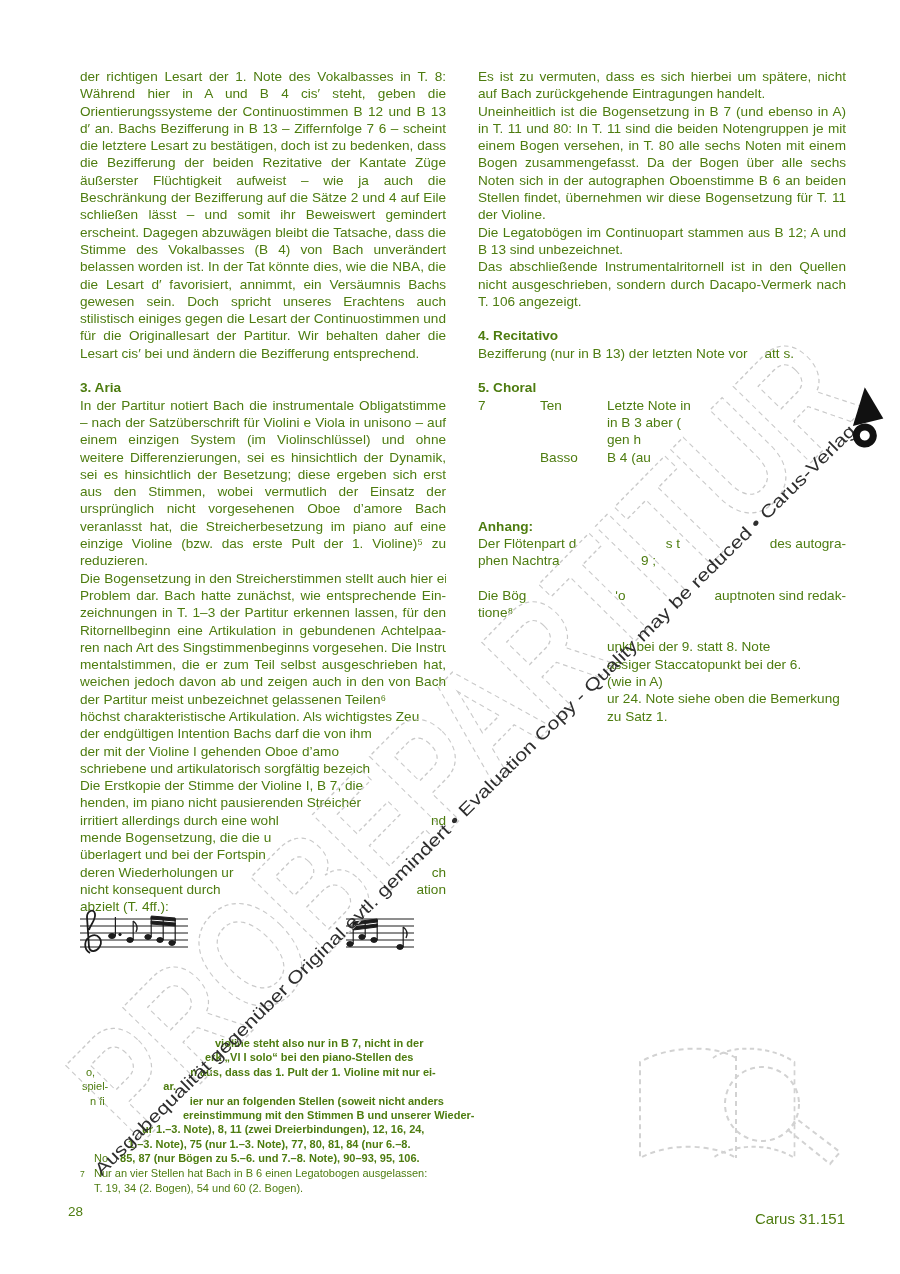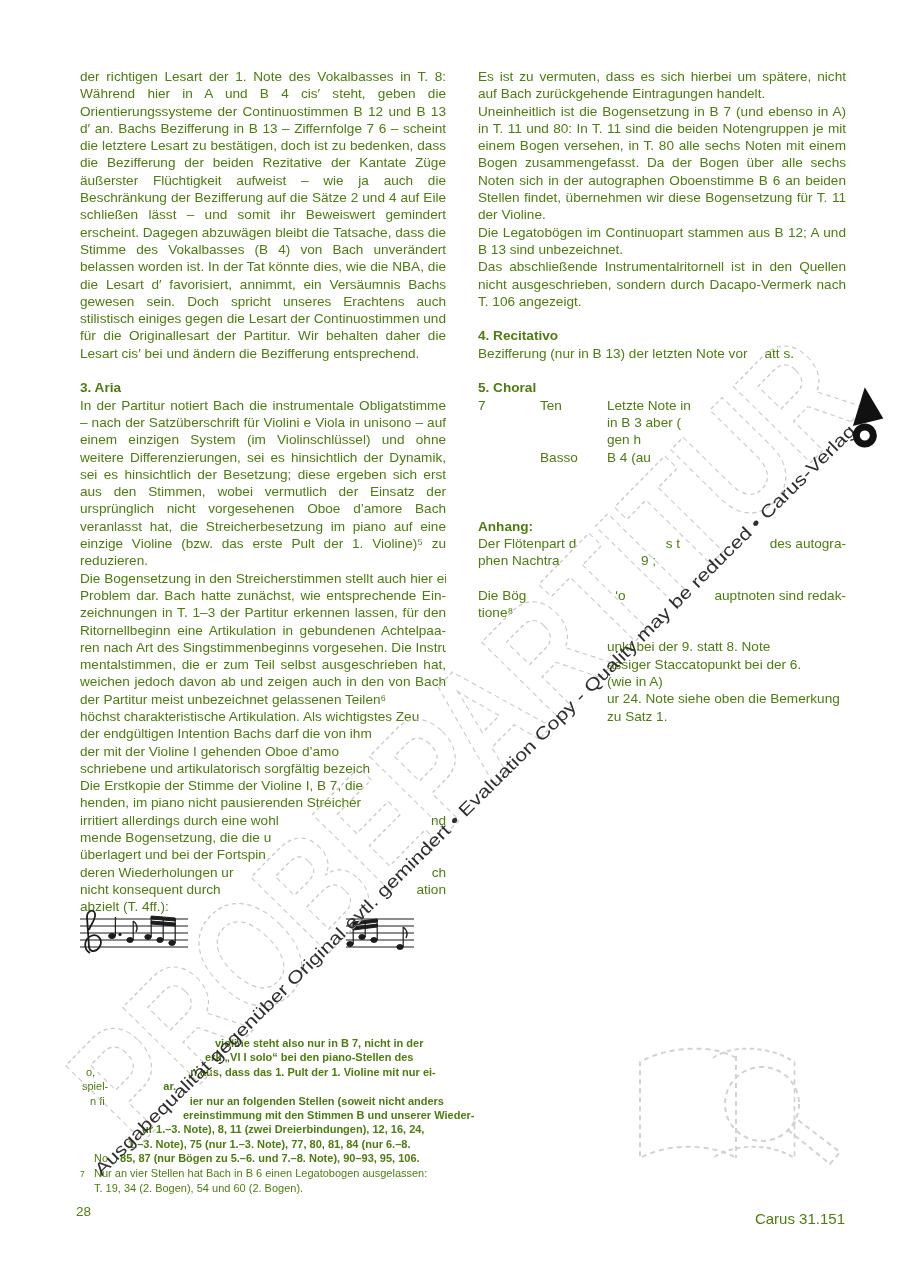--- a/index.html
+++ b/index.html
@@ -36,21 +36,21 @@
   .fn3 .l{margin-left:6px;}   .fn3 .r{margin-left:95px;}
   .fn4 .l{margin-left:2px;}   .fn4 .r{margin-left:55px;}
   .fn5 .l{margin-left:10px;}  .fn5 .r{margin-left:85px;}
   .fn6 .r{margin-left:103px;text-align:right;} .fn7 .r{margin-left:62px;}
   .fn8 .r{margin-left:48px;text-align:right;}
   .fn9 .l{margin-left:14px;}  .fn9 .r{margin-left:12px;}
   .fn-mark{flex:none;width:14px;font-size:8.5px;vertical-align:top;padding-top:1px;}
   .fn-text{flex:1;white-space:normal;}
   .fn-cont{margin-left:14px;}
   
-  .footer-left{position:absolute;left:76px;top:1204px;font-size:13.5px;}
+  .footer-left{position:absolute;left:68px;top:1204px;font-size:13.5px;}
   .footer-right{position:absolute;right:55px;top:1210px;font-size:15px;width:200px;text-align:right;}
   
   .wm-big{position:absolute;left:0;top:0;width:900px;height:1274px;pointer-events:none;z-index:3;}
   .wm-diag{position:absolute;left:0;top:0;width:900px;height:1274px;pointer-events:none;z-index:4;}
   .carus-glyph{position:absolute;left:836px;top:382px;width:58px;height:70px;z-index:4;}
   .book-logo{position:absolute;left:618px;top:1036px;width:240px;height:155px;z-index:1;}
   .music{position:absolute;left:78px;top:903px;width:338px;height:60px;z-index:1;}
 </style>
 </head>
 <body>

